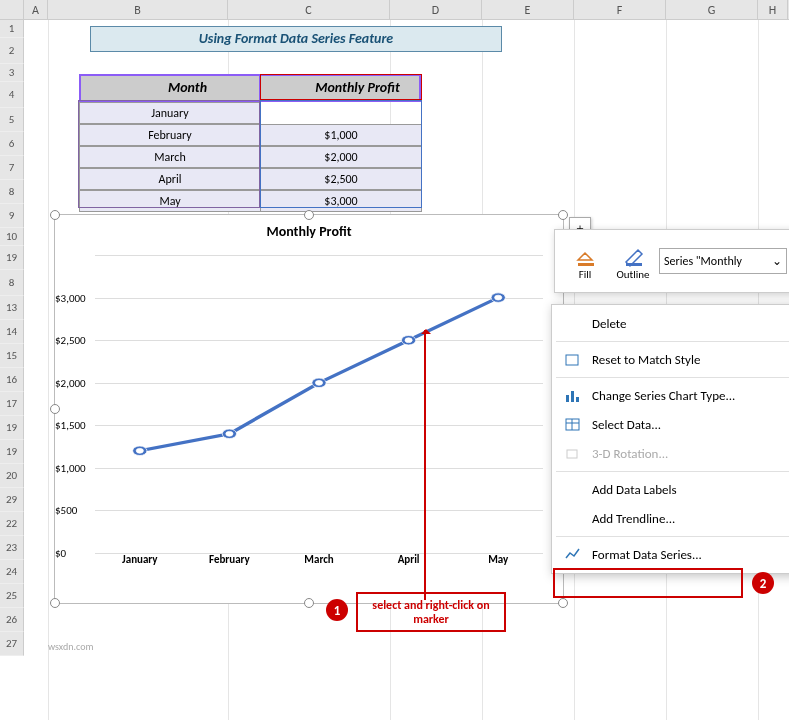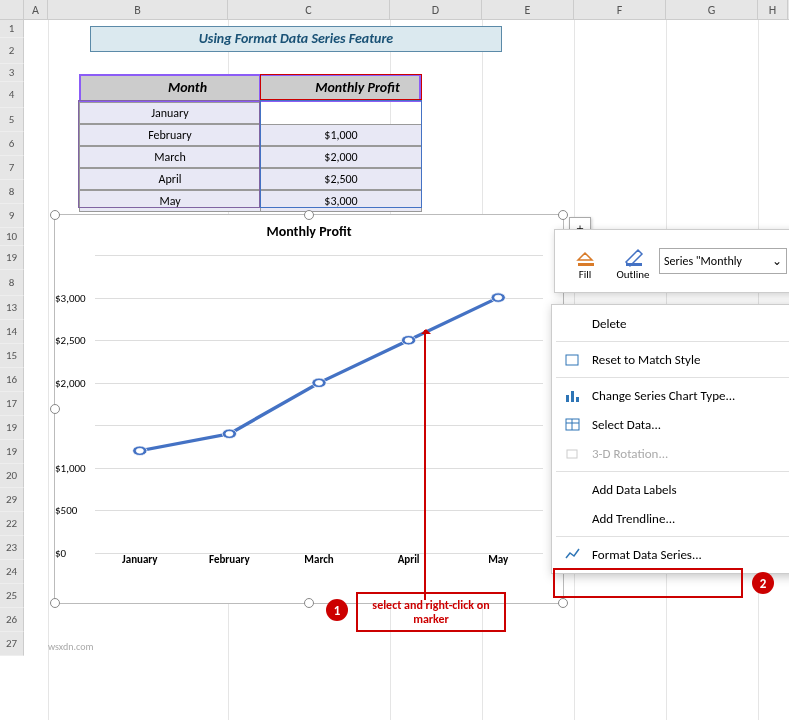--- a/index.html
+++ b/index.html
@@ -193,20 +193,21 @@
         <div class="plot-area">
 
           <div class="gridline" style="top:0%"></div>
           <div class="gridline" style="top:14.3%"></div>
             <div class="y-tick" style="top:14.3%;left:-40px">$3,000</div>
           <div class="gridline" style="top:28.6%"></div>
             <div class="y-tick" style="top:28.6%;left:-40px">$2,500</div>
           <div class="gridline" style="top:42.9%"></div>
             <div class="y-tick" style="top:42.9%;left:-40px">$2,000</div>
           <div class="gridline" style="top:57.1%"></div>
+            <div class="y-tick" style="top:57.1%;left:-40px">$1,500</div>
           <div class="gridline" style="top:71.4%"></div>
             <div class="y-tick" style="top:71.4%;left:-40px">$1,000</div>
           <div class="gridline" style="top:85.7%"></div>
             <div class="y-tick" style="top:85.7%;left:-40px">$500</div>
           <div class="gridline" style="top:100%"></div>
             <div class="y-tick" style="top:100%;left:-40px">$0</div>
 
           <div class="x-axis">
             <div class="x-tick" style="left:10%">January</div>
             <div class="x-tick" style="left:30%">February</div>

